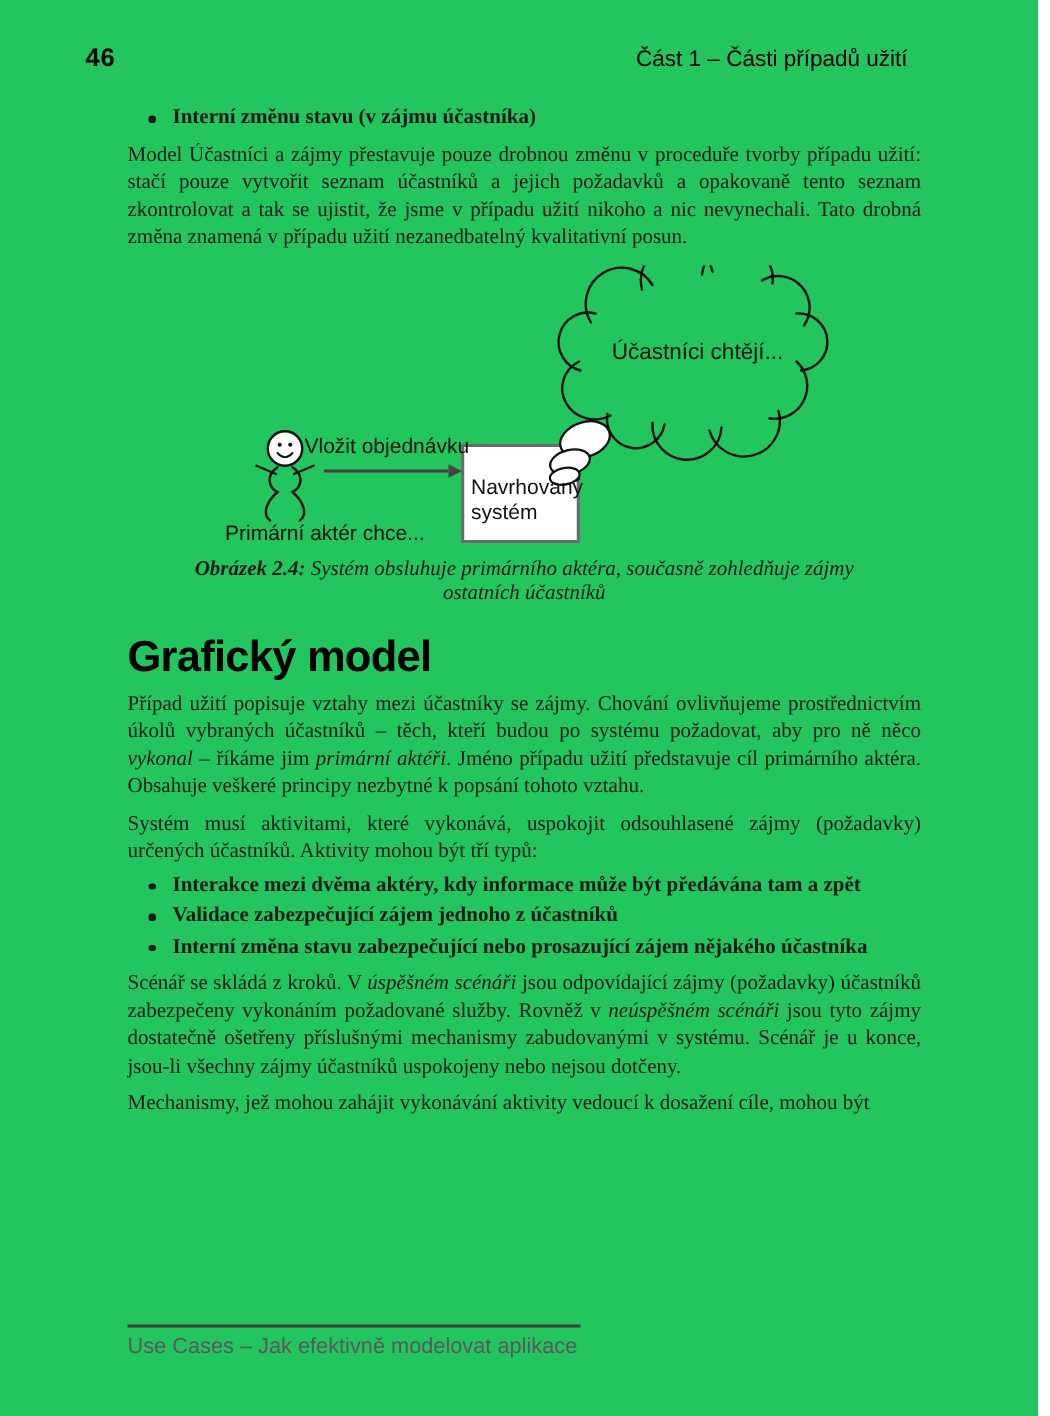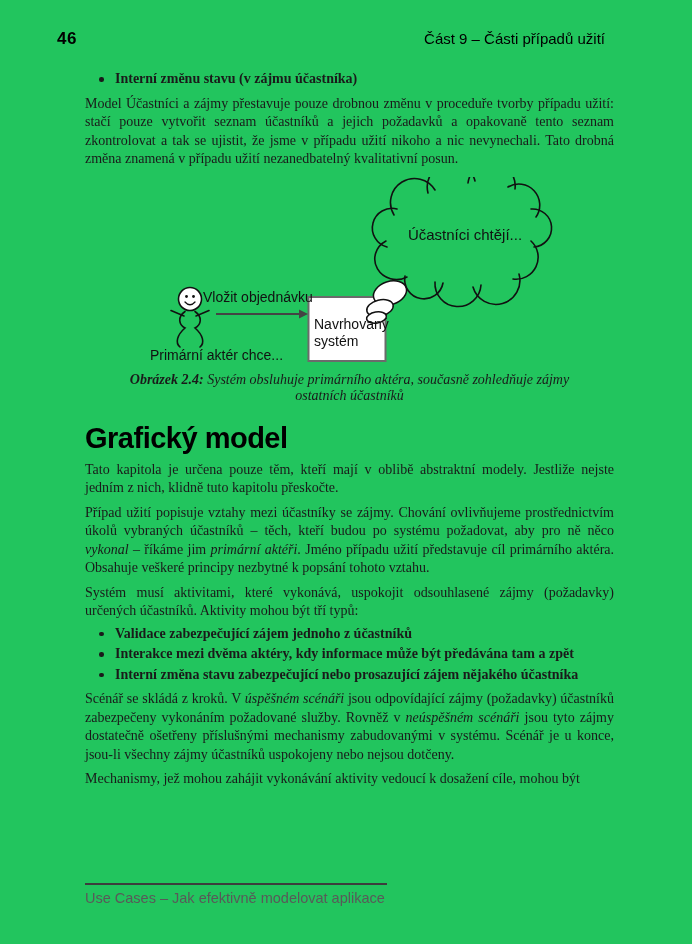--- a/index.html
+++ b/index.html
@@ -51,21 +51,21 @@
   }
   .footer-rule{width:302px;height:2px;background:#3d3d3d;margin-bottom:5px;}
 </style>
 </head>
 <body>
 
 <div class="page">
 
   <div class="header">
     <span class="page-num">46</span>
-    <span class="header-title">Část 9 – Části případů užití</span>
+    <span class="header-title">Část 1 – Části případů užití</span>
   </div>
 
   <div class="content">
 
     <ul class="blist" style="margin-top:0;">
       <li><span>Interní změnu stavu (v zájmu účastníka)</span></li>
     </ul>
 
     <p class="para gap6">Model Účastníci a zájmy přestavuje pouze drobnou změnu v proceduře tvorby případu užití: stačí pouze vytvořit seznam účastníků a jejich požadavků a opakovaně tento seznam zkontrolovat a tak se ujistit, že jsme v případu užití nikoho a nic nevynechali. Tato drobná změna znamená v případu užití nezanedbatelný kvalitativní posun.</p>
 
@@ -118,29 +118,28 @@
       <div class="fig-label actor-label">Primární aktér chce...</div>
     </div>
 
     <div class="caption">
       <em class="prefix">Obrázek 2.4:</em>
       <em>Systém obsluhuje primárního aktéra, současně zohledňuje zájmy ostatních účastníků</em>
     </div>
 
     <h1 class="section-heading">Grafický model</h1>
 
-    <p class="para">Tato kapitola je určena pouze těm, kteří mají v oblibě abstraktní modely. Jestliže nejste jedním z nich, klidně tuto kapitolu přeskočte.</p>
 
     <p class="para gap6"><span>Případ užití popisuje vztahy mezi účastníky se zájmy. Chování ovlivňujeme prostřednictvím úkolů vybraných účastníků – těch, kteří budou po systému požadovat, aby pro ně něco </span><em>vykonal</em><span> – říkáme jim </span><em>primární aktéři</em><span>. Jméno případu užití představuje cíl primárního aktéra. Obsahuje veškeré principy nezbytné k popsání tohoto vztahu.</span></p>
 
     <p class="para gap6">Systém musí aktivitami, které vykonává, uspokojit odsouhlasené zájmy (požadavky) určených účastníků. Aktivity mohou být tří typů:</p>
 
     <ul class="blist">
+      <li><span>Interakce mezi dvěma aktéry, kdy informace může být předávána tam a zpět</span></li>
       <li><span>Validace zabezpečující zájem jednoho z účastníků</span></li>
-      <li><span>Interakce mezi dvěma aktéry, kdy informace může být předávána tam a zpět</span></li>
       <li><span>Interní změna stavu zabezpečující nebo prosazující zájem nějakého účastníka</span></li>
     </ul>
 
     <p class="para gap6"><span>Scénář se skládá z kroků. V </span><em>úspěšném scénáři</em><span> jsou odpovídající zájmy (požadavky) účastníků zabezpečeny vykonáním požadované služby. Rovněž v </span><em>neúspěšném scénáři</em><span> jsou tyto zájmy dostatečně ošetřeny příslušnými mechanismy zabudovanými v systému. Scénář je u konce, jsou-li všechny zájmy účastníků uspokojeny nebo nejsou dotčeny.</span></p>
 
     <p class="para gap6">Mechanismy, jež mohou zahájit vykonávání aktivity vedoucí k dosažení cíle, mohou být</p>
 
 
   </div>
 

